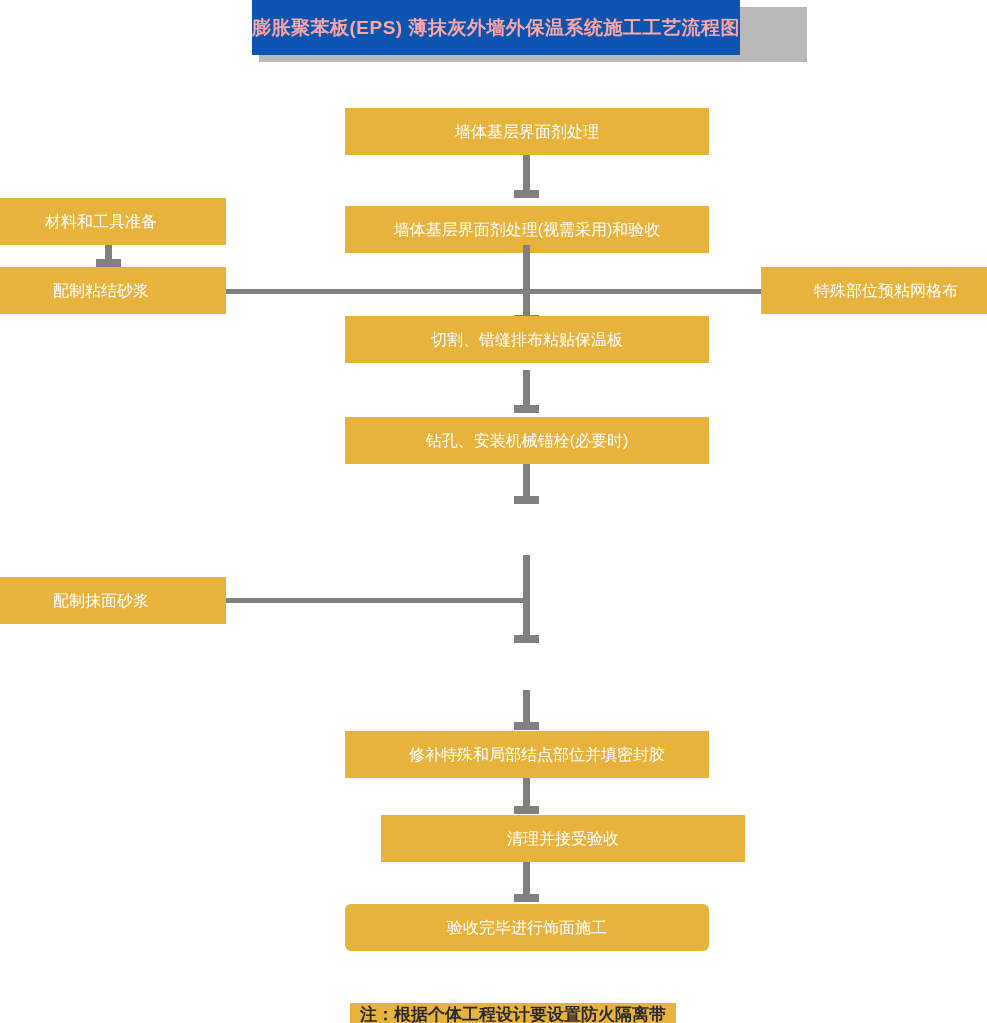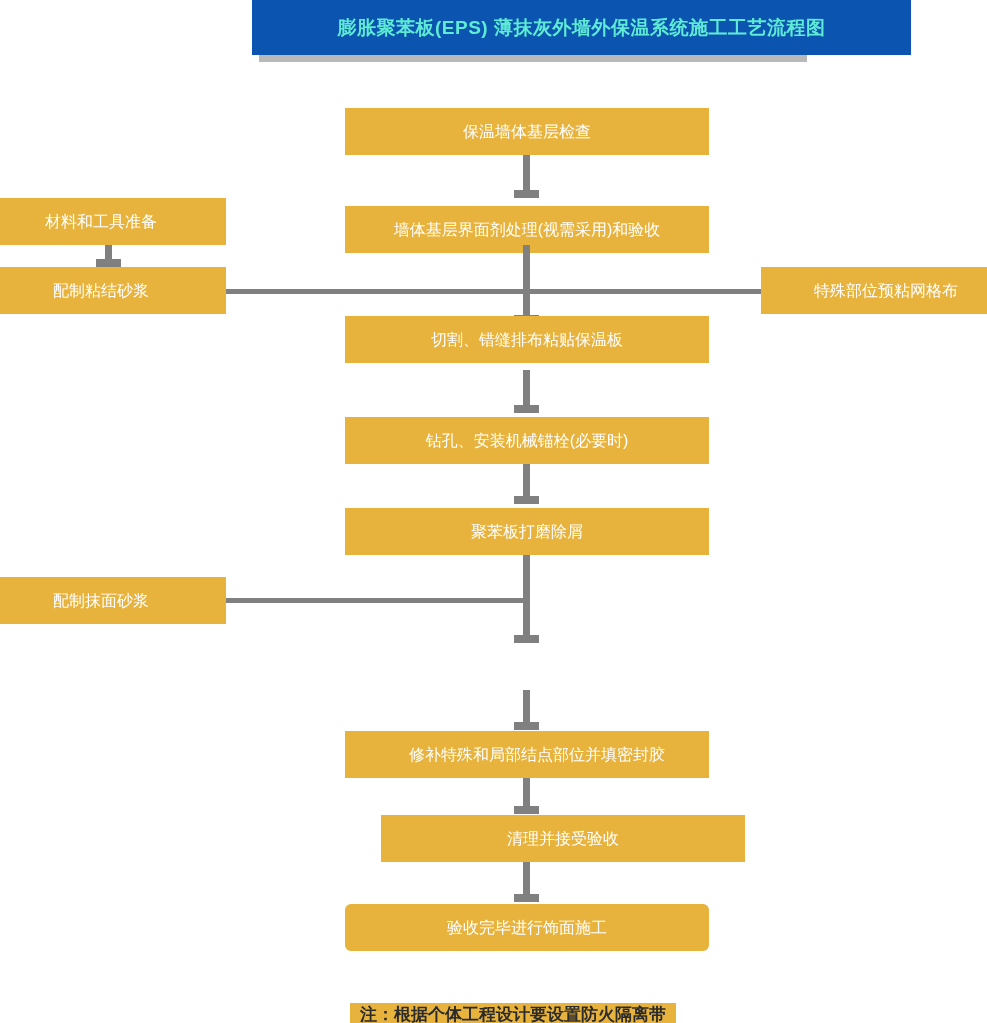--- a/index.html
+++ b/index.html
@@ -24,24 +24,24 @@
     left: 259px;
     top: 7px;
     width: 548px;
     height: 55px;
     background: #b9b9b9;
   }
   .title-box {
     position: absolute;
     left: 252px;
     top: 0px;
-    width: 659px;
+    width: 488px;
     height: 55px;
     background: #0b55b0;
-    color: #5eead4;
+    color: #fca5a5;
     display: flex;
     align-items: center;
     justify-content: center;
     font-size: 19px;
     font-weight: bold;
     letter-spacing: 0.5px;
   }
 
   
   .node {
@@ -123,40 +123,39 @@
   }
 </style>
 </head>
 <body>
 
 <div id="canvas">
 
   <div class="title-shadow"></div>
   <div class="title-box">膨胀聚苯板(EPS) 薄抹灰外墙外保温系统施工工艺流程图</div>
 
-  <div class="node main" style="top:108px;">保温墙体基层检查</div>
+  <div class="node main" style="top:108px;">墙体基层界面剂处理</div>
   <div class="vline" style="top:155px; height:35px;"></div>
   <div class="arrow-head" style="top:190px;"></div>
 
   <div class="node main" style="top:206px;">墙体基层界面剂处理(视需采用)和验收</div>
   <div class="vline" style="top:245px; height:78px;"></div>
   <div class="arrow-head" style="top:315px;"></div>
 
   <div class="hline" style="left:226px; top:289px; width:300px;"></div>
   <div class="hline" style="left:523px; top:289px; width:240px;"></div>
 
   <div class="node main" style="top:316px;">切割、错缝排布粘贴保温板</div>
   <div class="vline" style="top:370px; height:35px;"></div>
   <div class="arrow-head" style="top:405px;"></div>
 
   <div class="node main" style="top:417px;">钻孔、安装机械锚栓(必要时)</div>
   <div class="vline" style="top:464px; height:36px;"></div>
   <div class="arrow-head" style="top:496px;"></div>
 
-  <div class="node main" style="top:508px;">聚苯板打磨除屑</div>
   <div class="vline" style="top:555px; height:88px;"></div>
   <div class="arrow-head" style="top:635px;"></div>
 
   <div class="hline" style="left:226px; top:598px; width:300px;"></div>
 
   <div class="vline" style="top:690px; height:34px;"></div>
   <div class="arrow-head" style="top:722px;"></div>
 
   <div class="node main" style="top:731px;padding-left:28px;">修补特殊和局部结点部位并填密封胶</div>
   <div class="vline" style="top:778px; height:30px;"></div>

